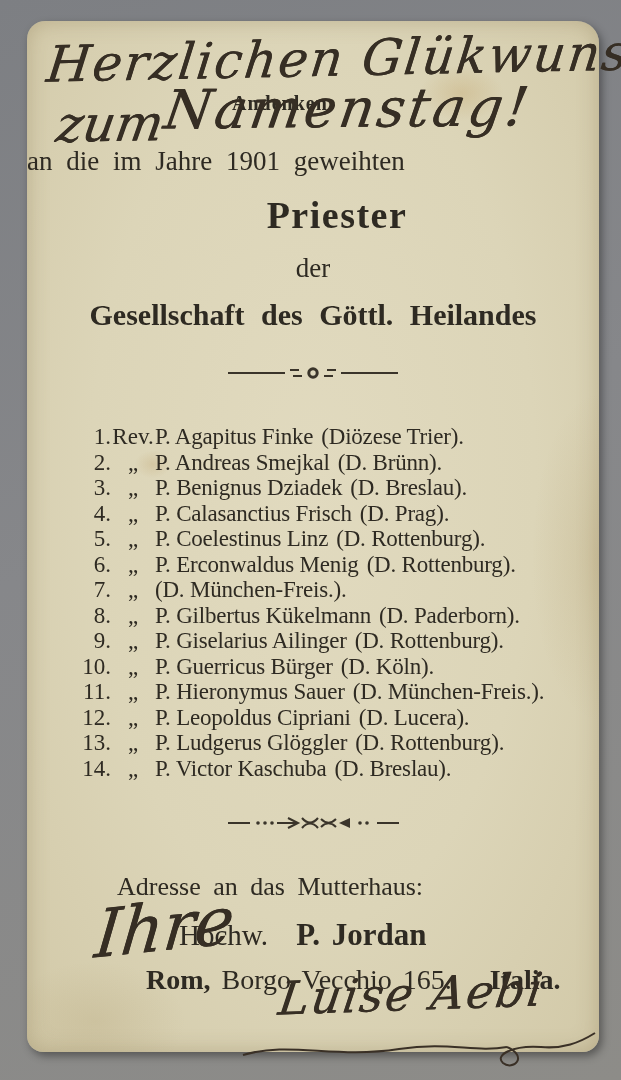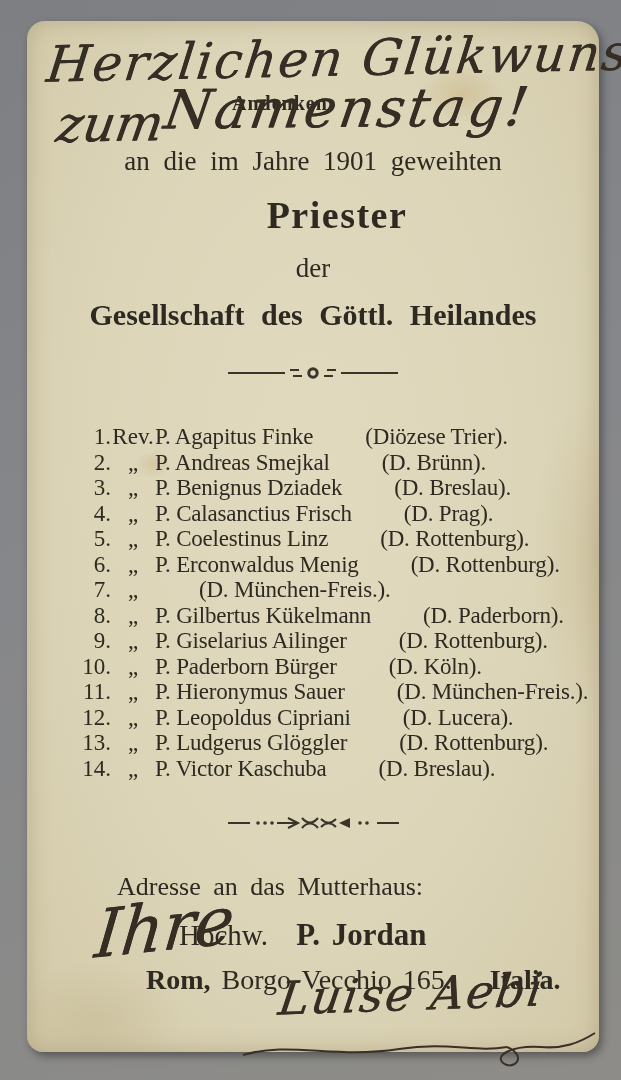--- a/index.html
+++ b/index.html
@@ -24,36 +24,36 @@
     font-family:"DejaVu Serif", serif;font-style:italic;color:#362e24;
     text-shadow:.4px 0 0 #362e24;white-space:nowrap;position:absolute;
   }
   .hw1{left:20px;top:8px;font-size:50px;letter-spacing:2px;transform:rotate(-1.2deg) skewX(-8deg);}
   .hw-zum{left:30px;top:74px;font-size:50px;transform:skewX(-10deg) rotate(-1deg);}
   .struck{
     position:absolute;left:205px;top:71px;font-size:20px;font-weight:bold;
     letter-spacing:1px;white-space:nowrap;
   }
   .hw-namenstag{left:138px;top:56px;font-size:54px;letter-spacing:3px;transform:skewX(-9deg) rotate(-.5deg);}
-  .ded{position:absolute;left:0;top:125px;width:100%;text-align:center;
+  .ded{position:absolute;left:0;top:125px;width:100%;text-align:left;
     font-size:27px;word-spacing:7px;white-space:nowrap;}
   .title{position:absolute;left:0;top:172px;width:100%;text-align:center;
     font-size:38px;font-weight:bold;letter-spacing:1.5px;padding-left:24px;}
   .der{position:absolute;left:0;top:232px;width:100%;text-align:center;font-size:27px;}
   .society{position:absolute;left:0;top:277px;width:100%;text-align:center;
     font-size:30px;font-weight:bold;word-spacing:9px;white-space:nowrap;}
   .orn{position:absolute;left:0;right:0;margin:0 auto;display:block;}
   .div1{top:344px;width:170px;height:16px;}
   .div2{top:792px;width:175px;height:20px;}
   .list{position:absolute;left:52px;top:403px;width:515px;font-size:23px;color:#2e2a22;}
   .lrow{display:flex;height:25.5px;line-height:25.5px;white-space:nowrap;}
   .ln{width:32px;text-align:right;flex:none;}
   .lt{width:44px;text-align:center;flex:none;}
   .lm{margin-right:8px;letter-spacing:-.2px;}
-  .ldio{letter-spacing:-.2px;margin-left:44px;}
+  .ldio{letter-spacing:-.2px;}
   .addr-label{position:absolute;left:90px;top:851px;font-size:26px;word-spacing:6px;white-space:nowrap;}
   .jordan{position:absolute;left:152px;top:896px;font-size:29px;white-space:nowrap;}
   .jname{font-weight:bold;font-size:31px;margin-left:28px;word-spacing:4px;}
   .romline{position:absolute;left:92px;top:943px;font-size:28px;white-space:nowrap;word-spacing:4px;}
   .bold{font-weight:bold;margin-left:27px;}
   .hw-ihre{left:68px;top:868px;font-size:66px;transform:rotate(-6deg) skewX(-12deg);}
   .hw-sig{left:252px;top:946px;font-size:46px;letter-spacing:2px;transform:rotate(-2deg) skewX(-10deg);}
   .sigflourish{position:absolute;left:212px;top:998px;width:360px;height:48px;}
   .ink{stroke:#3a342a;fill:none;}
   .inkfill{fill:#3a342a;stroke:none;}
@@ -131,21 +131,21 @@
       </div>
     <div class="lrow">
         <span class="ln">9.</span>
         <span class="lt">„</span>
         <span class="lm">P. Giselarius Ailinger</span>
         <span class="ldio">(D. Rottenburg).</span>
       </div>
     <div class="lrow">
         <span class="ln">10.</span>
         <span class="lt">„</span>
-        <span class="lm">P. Paderborn Bürger</span>
+        <span class="lm">P. Guerricus Bürger</span>
         <span class="ldio">(D. Köln).</span>
       </div>
     <div class="lrow">
         <span class="ln">11.</span>
         <span class="lt">„</span>
         <span class="lm">P. Hieronymus Sauer</span>
         <span class="ldio">(D. München-Freis.).</span>
       </div>
     <div class="lrow">
         <span class="ln">12.</span>

